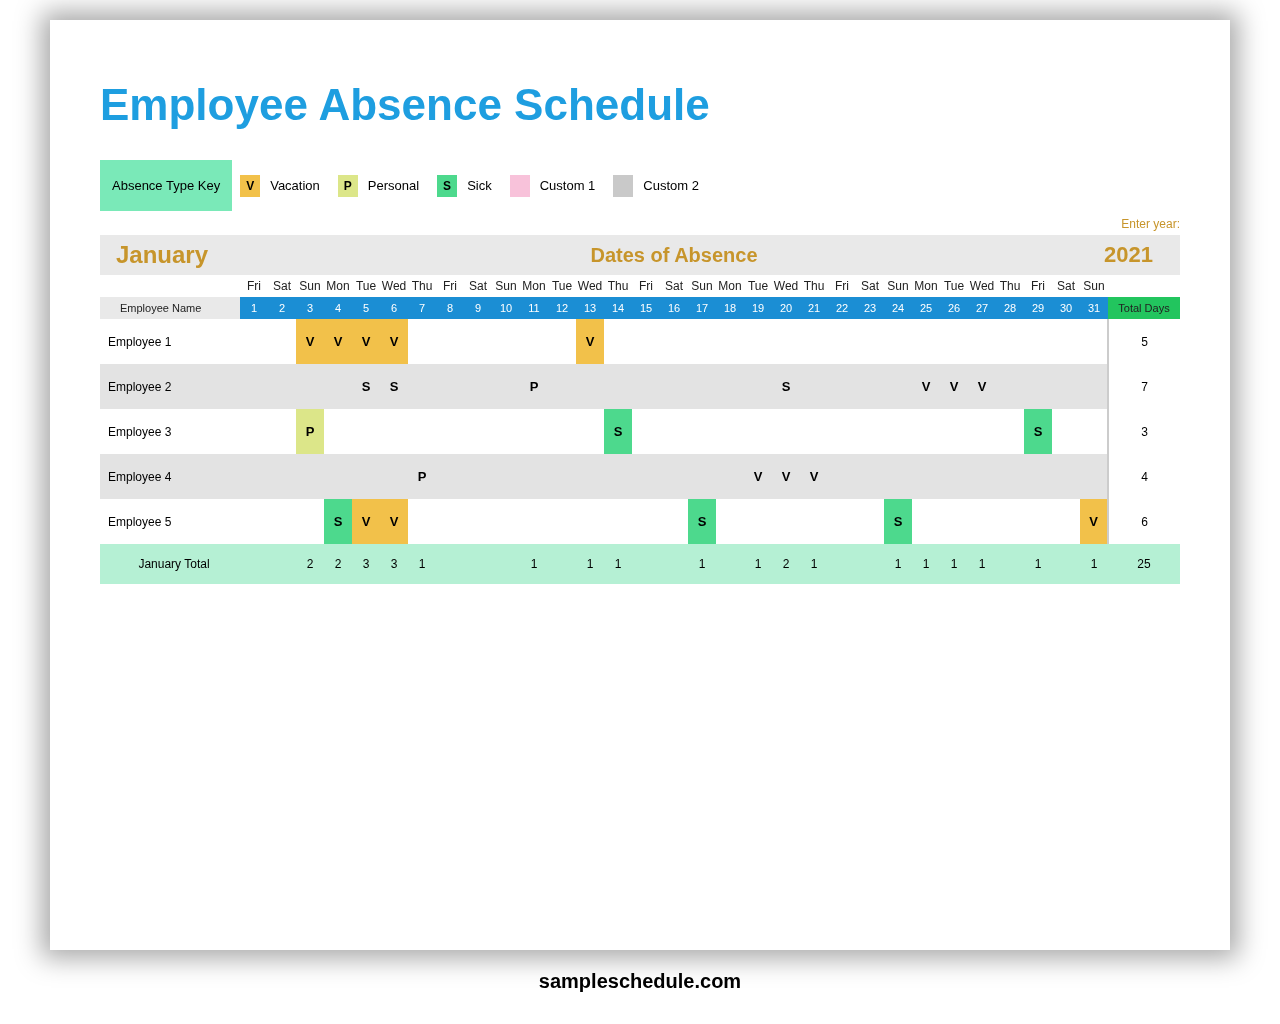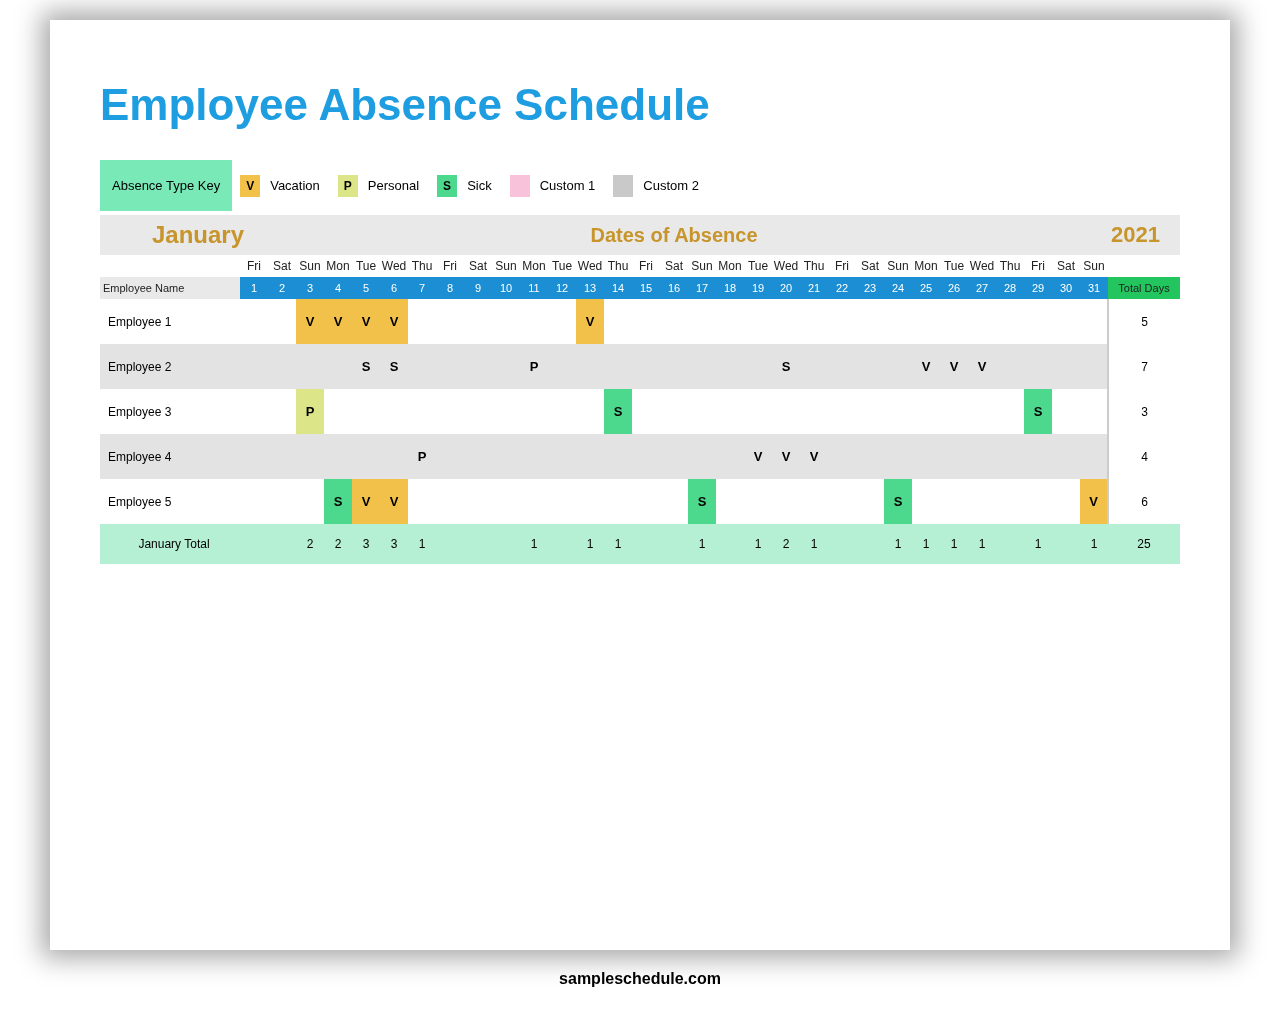--- a/index.html
+++ b/index.html
@@ -55,47 +55,47 @@
 }
 .table-wrap { margin-top: 4px; }
 table { border-collapse: collapse; width: 100%; font-size: 12px; }
 td, th { text-align: center; vertical-align: middle; }
 .hdr-row td {
   background: #e9e9e9;
   height: 40px;
   color: #c7952b;
   font-weight: 600;
 }
-.hdr-month { text-align: left; padding-left: 52px; font-size: 24px; font-weight: 500; }
+.hdr-month { text-align: left; padding-left: 16px; font-size: 24px; font-weight: 500; }
 .hdr-absence { font-size: 20px; font-weight: 500; }
-.hdr-year { text-align: right; padding-right: 20px; font-size: 22px; font-weight: 500; }
+.hdr-year { text-align: right; padding-right: 27px; font-size: 22px; font-weight: 500; }
 .dow-row td { font-size: 12px; padding: 4px 0; color: #222; }
 .date-row td {
   background: #1b8ed4;
   color: #fff;
   font-size: 11px;
   height: 22px;
 }
-.date-row td.namecol { background:#e9e9e9; color:#222; text-align:left; padding-left:3px; font-weight:400;}
+.date-row td.namecol { background:#e9e9e9; color:#222; text-align:left; padding-left:20px; font-weight:400;}
 .date-row td.totcol { background:#22c55e; color:#222; font-weight:400;}
 .emp-row td { height: 45px; }
 .emp-row.even td { background: #e3e3e3; }
 .emp-row .namecol { text-align: left; padding-left: 8px; font-weight: 400; }
 .emp-row .totcol  { text-align: center; background:#fff !important; border-left: 2px solid #ccc;}
 .emp-row.even .totcol { background:#fff !important;}
 .cell { font-weight: 600; font-size: 13px; }
 .totals-row td { background: #b5f0d4; height: 40px; }
 .totals-row .namecol { text-align:center; padding-left:8px; }
 .namecol { width: 140px; }
 .totcol { width: 72px; }
 .daycol { width: 28px; }
 .source {
   margin-top: 20px;
   font-weight: 700;
-  font-size: 16px;
+  font-size: 20px;
 }
 </style>
 </head>
 <body>
 
 <div class="frame">
   <div class="title">Employee Absence Schedule</div>
 
   <div class="legend">
     <span class="keylabel">Absence Type Key</span>
@@ -116,20 +116,21 @@
           <span class="swatch c1"></span>
           <span class="label">Custom 1</span>
         </div>
         <div class="item">
           <span class="swatch c2"></span>
           <span class="label">Custom 2</span>
         </div>
       </div>
   </div>
 
+  <div class="enter-year">Enter year:</div>
 
   <div class="table-wrap">
     <table>
       <tbody>
           <tr class="hdr-row">
         <td class="namecol hdr-month" colspan="4">January</td>
         <td class="hdr-absence" colspan="25">Dates of Absence</td>
         <td class="hdr-year totcol" colspan="4">2021</td>
       </tr>
       <tr class="dow-row" id="dow-row">

